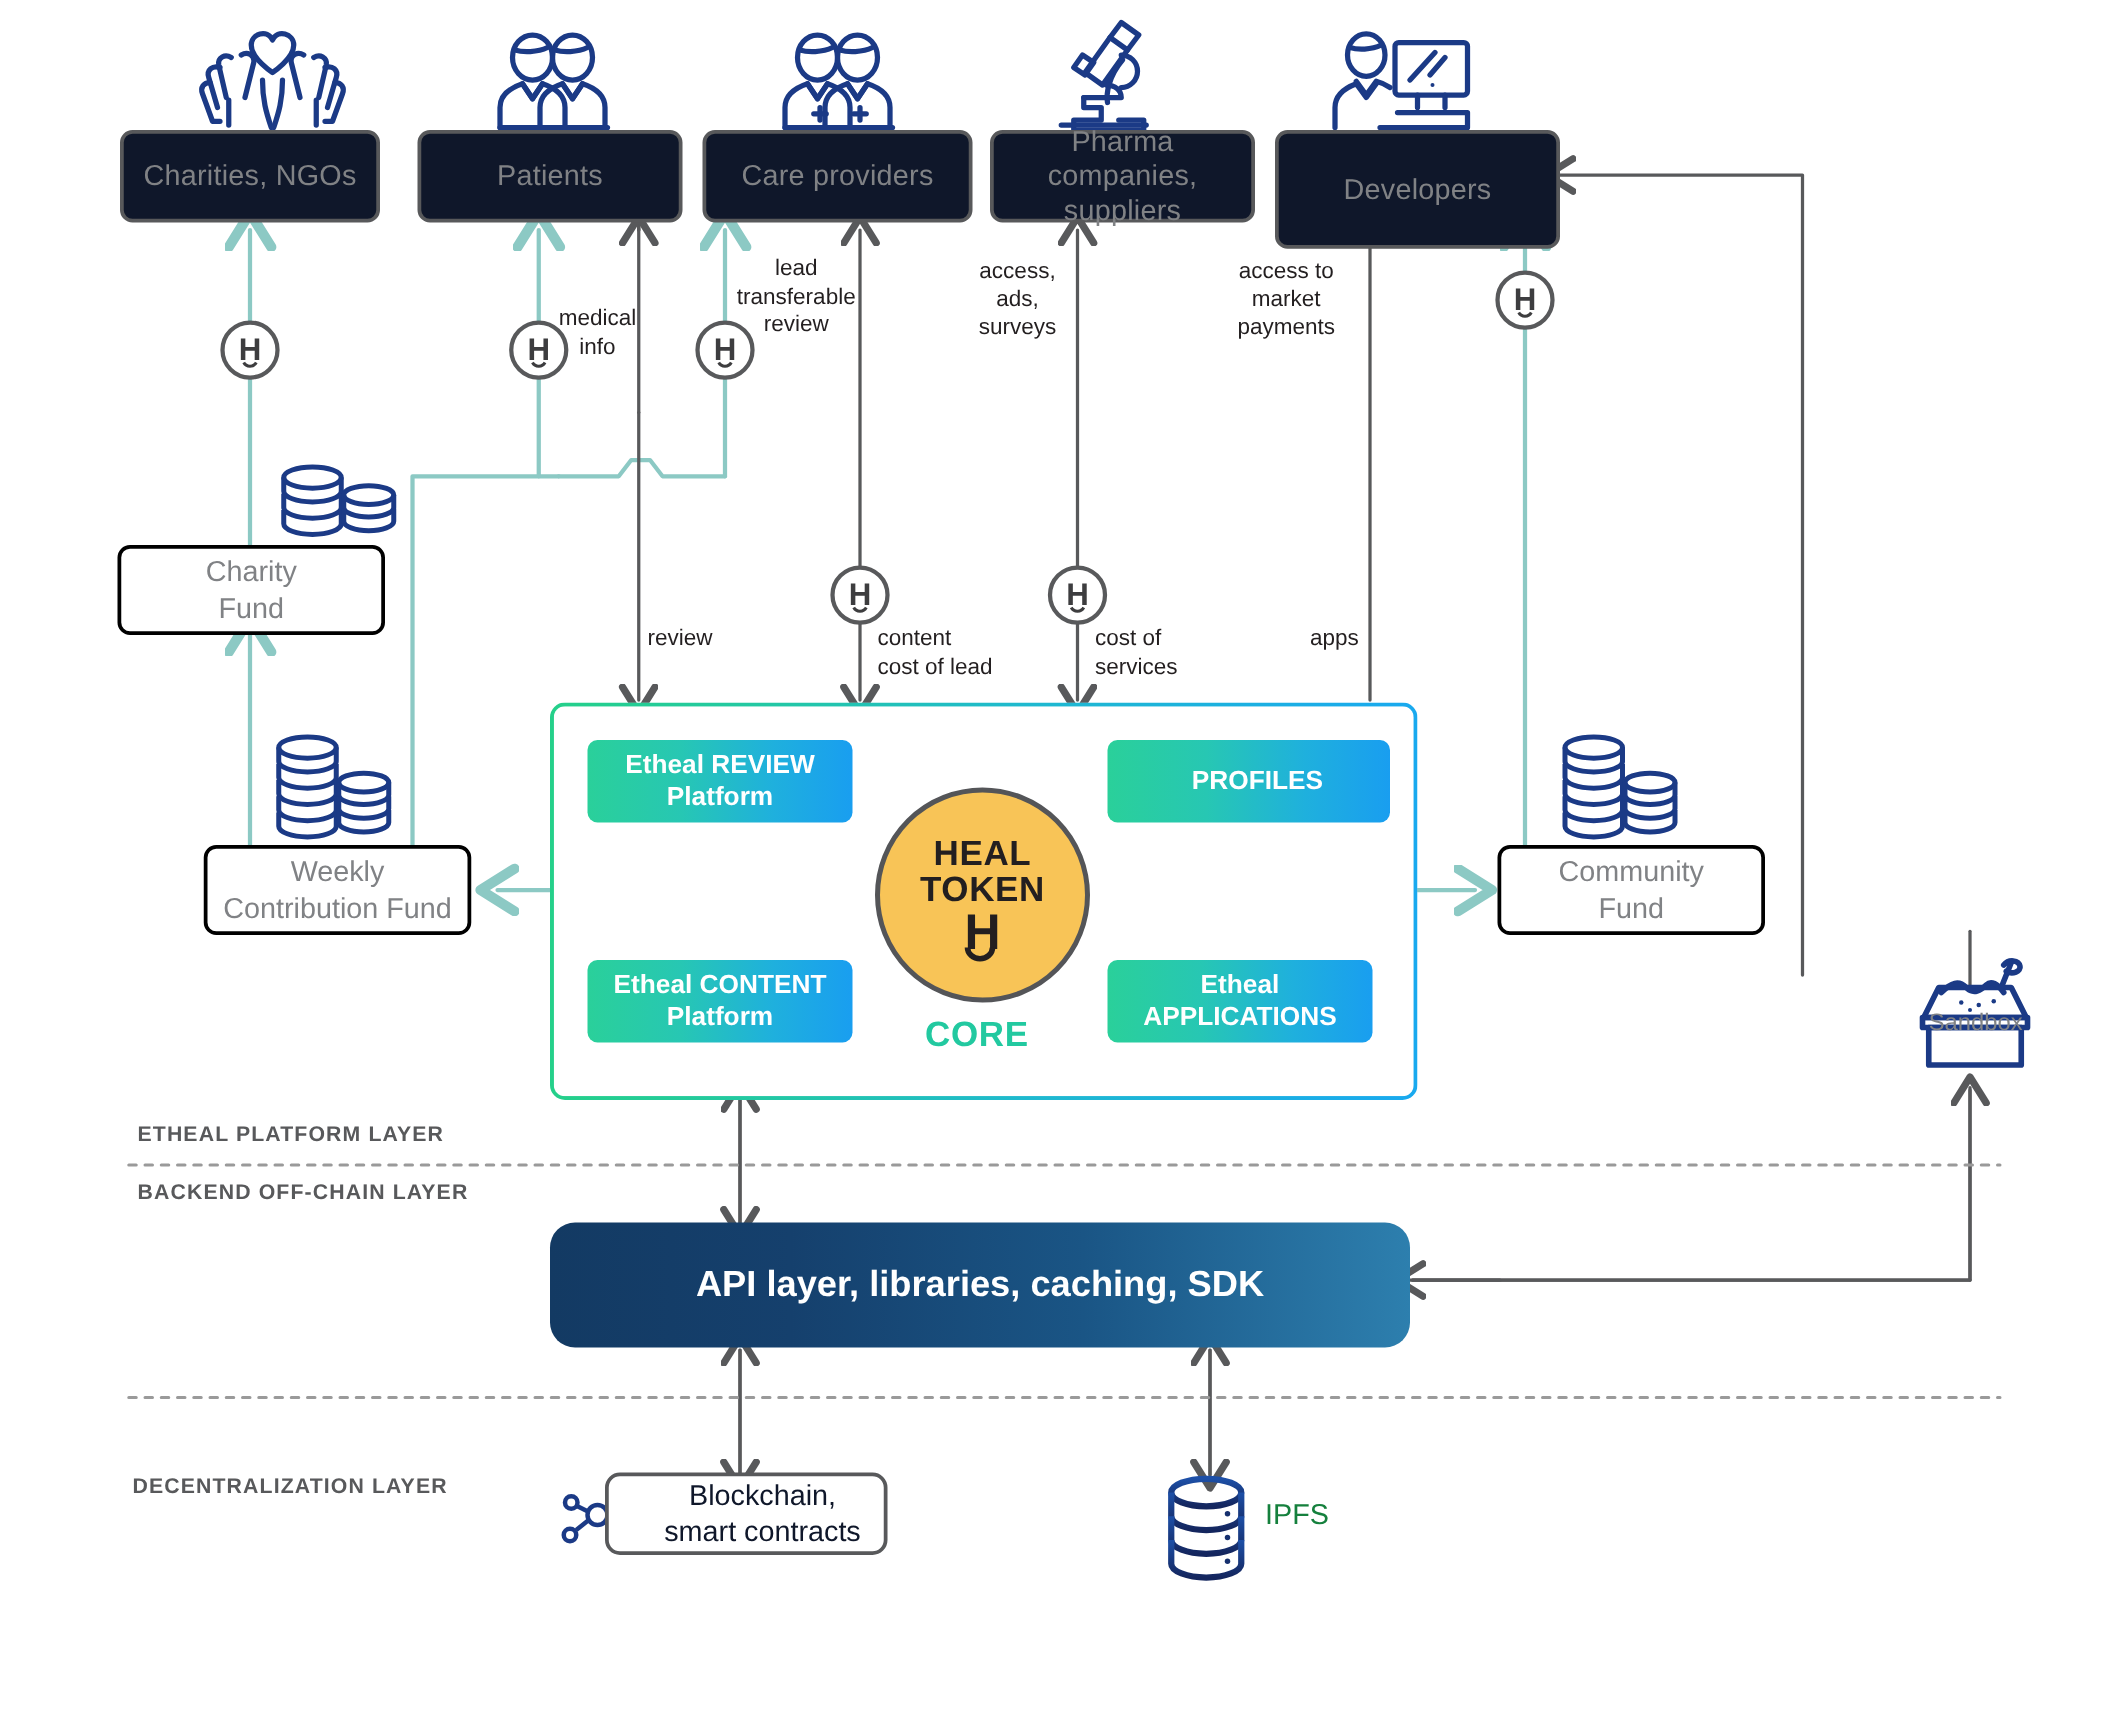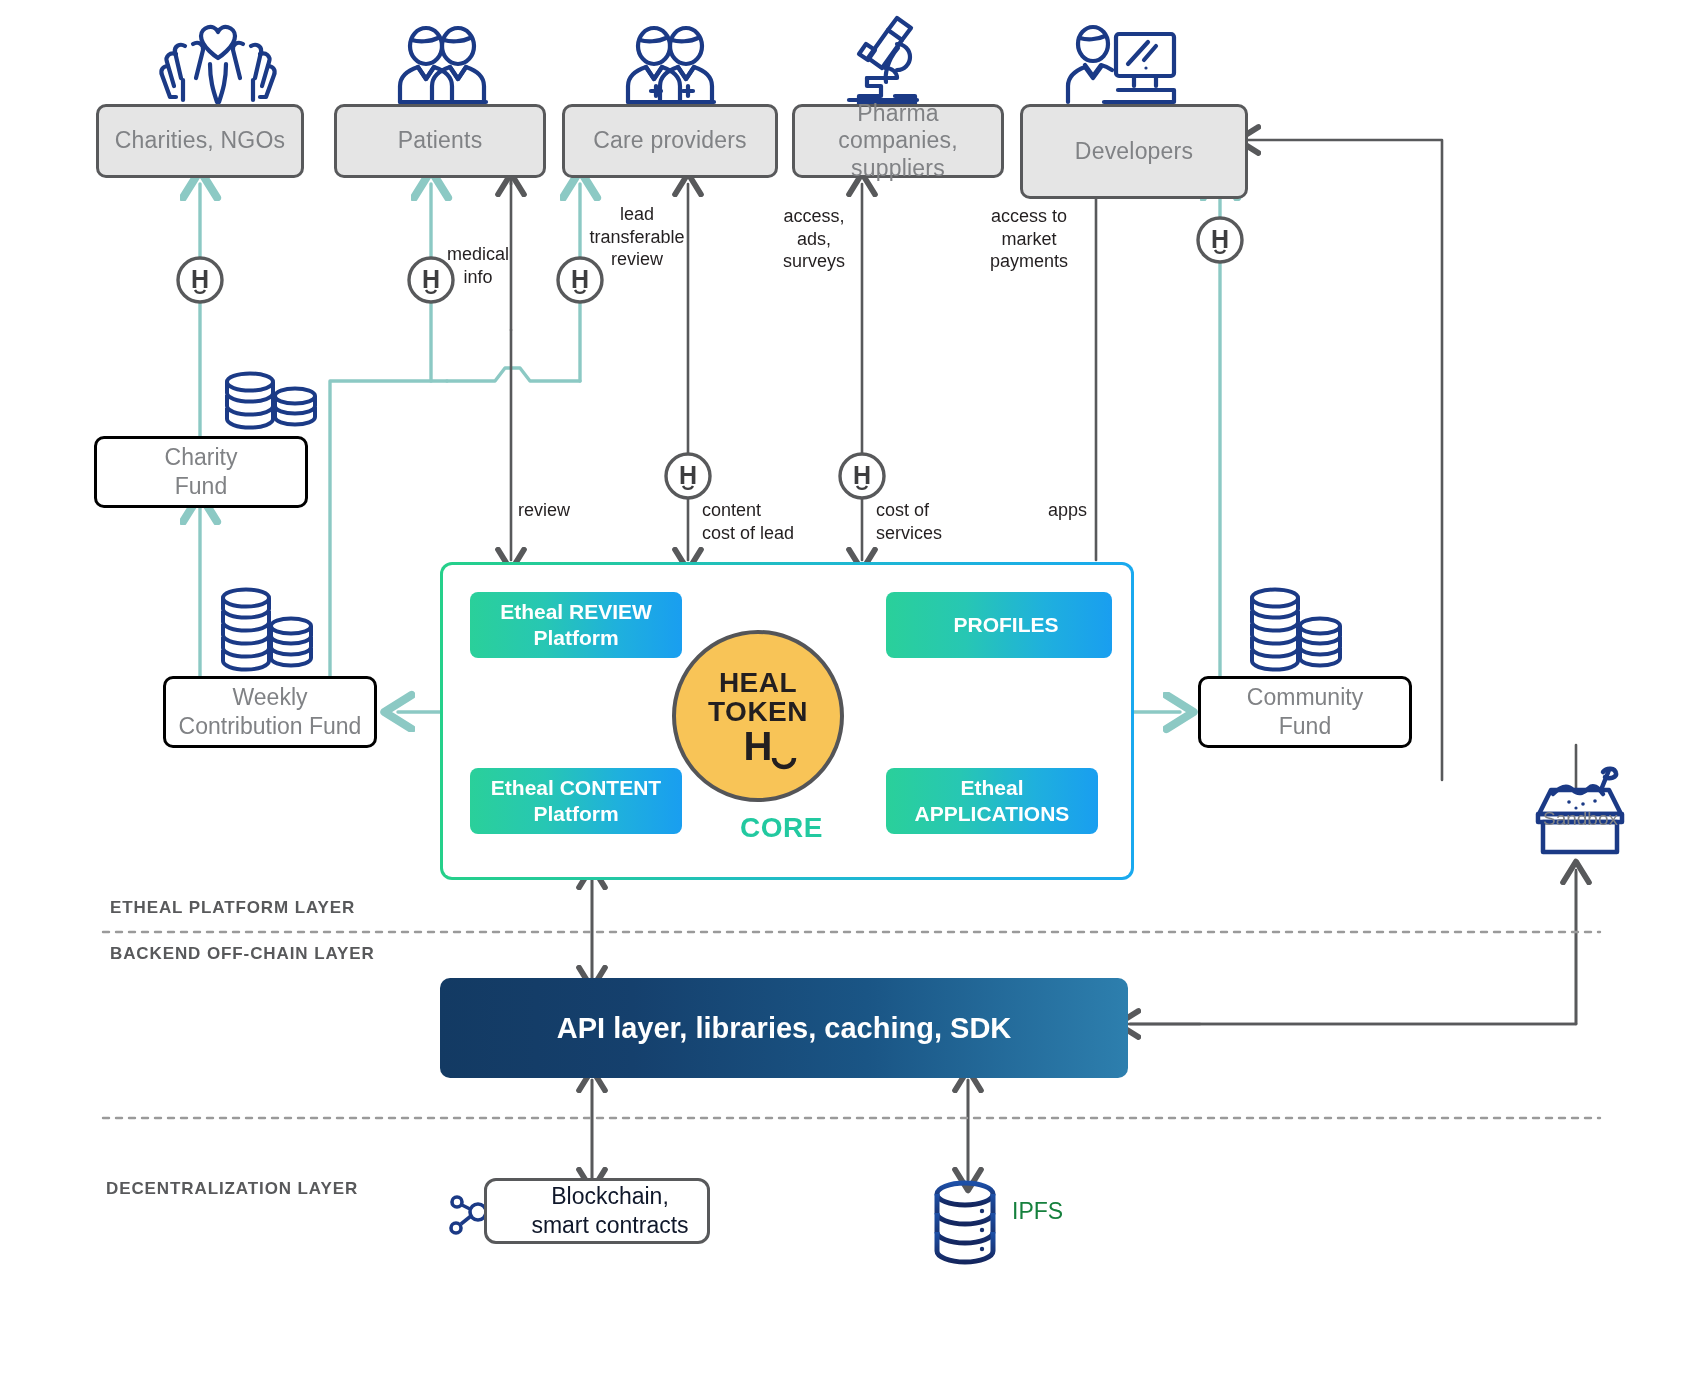--- a/index.html
+++ b/index.html
@@ -3,21 +3,21 @@
 <meta charset="utf-8">
 <style>
   html,body{margin:0;padding:0;background:#ffffff;}
   body{font-family:"Liberation Sans", sans-serif;}
   #stage{position:relative;width:1702px;height:1384px;background:#fff;overflow:hidden;}
   #svgroot{position:absolute;left:0;top:0;width:1702px;height:1384px;}
 
   .node{position:absolute;box-sizing:border-box;display:flex;align-items:center;justify-content:center;text-align:center;}
 
   .actor-box{
-    border:3px solid #58595b;border-radius:10px;background:#e5e5e5;
+    border:3px solid #58595b;border-radius:10px;background:#0f172a;
     color:#808285;font-size:23px;line-height:1.2;font-weight:400;
     letter-spacing:.2px;
   }
   .fund-box{
     border:3px solid #000000;border-radius:10px;background:#fff;
     color:#808285;font-size:23px;line-height:1.25;
   }
   .chain-box{
     border:3px solid #58595b;border-radius:12px;background:#fff;
     color:#0f172a;font-size:23px;line-height:1.25;
@@ -41,21 +41,21 @@
     display:flex;flex-direction:column;align-items:center;justify-content:center;
     color:#231f20;
   }
   .token-l1{font-size:28px;font-weight:800;letter-spacing:.5px;line-height:1.05;}
   .token-l2{font-size:28px;font-weight:800;letter-spacing:.5px;line-height:1.05;}
   .token-h{font-size:40px;font-weight:800;line-height:.9;margin-top:2px;position:relative;}
   .core-label{
     position:absolute;color:#22c9a0;font-size:28px;font-weight:700;letter-spacing:.5px;
   }
   .api-bar{
-    position:absolute;border-radius:10px;
+    position:absolute;border-radius:20px;
     background:linear-gradient(90deg,#133a63 0%,#15406d 28%,#1a5585 62%,#2d7fae 100%);
     color:#fff;font-size:29px;font-weight:600;
     display:flex;align-items:center;justify-content:center;
   }
   .edge-label{
     position:absolute;color:#231f20;font-size:18px;line-height:1.25;text-align:center;
     white-space:pre-line;font-weight:400;
   }
   .layer-label{
     position:absolute;color:#58595b;font-size:17px;font-weight:700;letter-spacing:.9px;
@@ -349,21 +349,21 @@
   </div>
   <div class="grad-pill" style="left:470px;top:768px;width:212px;height:66px;">
     <span style="white-space:pre-line;">Etheal CONTENT
 Platform</span>
   </div>
   <div class="grad-pill" style="left:886px;top:768px;width:212px;height:66px;">
     <span style="white-space:pre-line;">Etheal
 APPLICATIONS</span>
   </div>
 
-  <div class="token-circle" style="left:672px;top:630px;width:164px;height:164px;">
+  <div class="token-circle" style="left:700px;top:630px;width:164px;height:164px;">
     <div class="token-l1">HEAL</div>
     <div class="token-l2">TOKEN</div>
     <div class="token-h">H</div>
   </div>
   <svg style="position:absolute;left:766px;top:756px;width:36px;height:26px;" viewBox="0 0 36 26">
     <path d="M8,2 a10,9 0 0 0 20,0" fill="none" stroke="#231f20" stroke-width="4.5"></path>
   </svg>
 
   <div class="core-label" style="left:740px;top:812px;">CORE</div>
 

